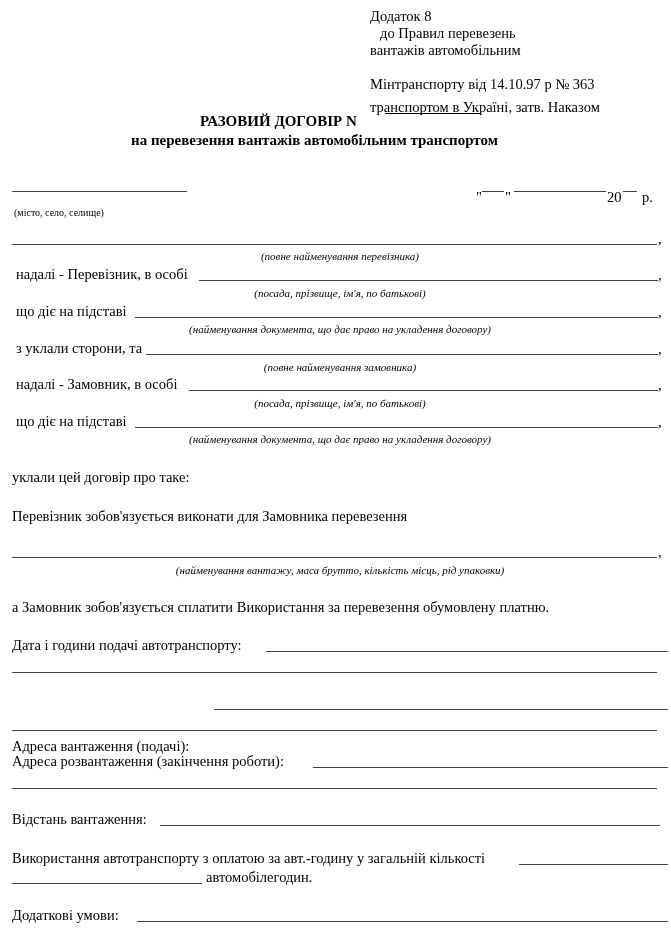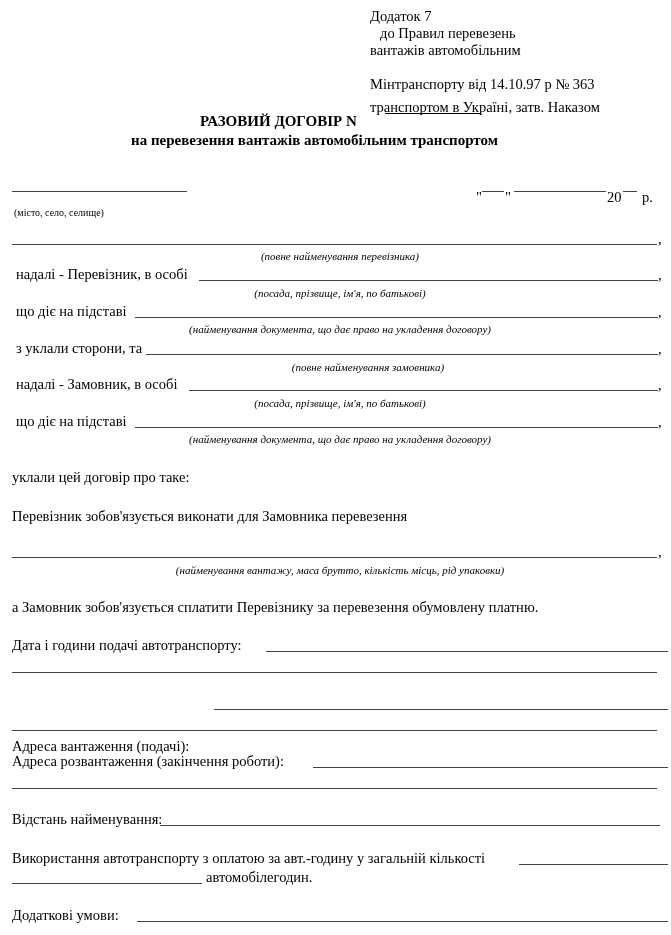--- a/index.html
+++ b/index.html
@@ -10,21 +10,21 @@
     .hint { position: absolute; font-style: italic; font-size: 11px; white-space: nowrap; line-height: 1; transform: translateX(-50%); }
     .small { font-size: 10px; }
     .bold { font-weight: bold; }
     .field { cursor: text; }
     .annex .abs { font-size: 14.5px; }
   </style>
 </head>
 <body>
 
 <div class="annex">
-  <div class="abs" style="left:370px;top:9px;">Додаток 7</div>
+  <div class="abs" style="left:370px;top:9px;">Додаток 8</div>
   <div class="abs" style="left:380px;top:26px;text-align:right;">до Правил перевезень</div>
   <div class="abs" style="left:370px;top:43px;">вантажів автомобільним</div>
   <div class="abs" style="left:370px;top:60px;margin-top:40px;">транспортом в Україні, затв. Наказом</div>
   <div class="abs" style="left:370px;top:77px;text-align:right;">Мінтранспорту від 14.10.97 р № 363</div>
 </div>
 
 <div class="abs bold" style="left:200px;top:114px;font-size:15px;">РАЗОВИЙ ДОГОВІР N</div>
 <div class="line field" style="left:385px;top:113px;width:96px;border-color:#000;"></div>
 <div class="abs bold" style="left:131px;top:133px;font-size:15px;">на перевезення вантажів автомобільним транспортом</div>
 
@@ -49,54 +49,54 @@
 <div class="hint" style="left:340px;top:288px;">(посада, прізвище, ім'я, по батькові)</div>
 
 <div class="abs" style="left:16px;top:304px;">що діє на підставі</div>
 <div class="line field" style="left:135px;top:317px;width:523px;"></div>
 <div class="abs" style="left:658px;top:305px;">,</div>
 <div class="hint" style="left:340px;top:324px;">(найменування документа, що дає право на укладення договору)</div>
 
 <div class="abs" style="left:16px;top:341px;">з уклали сторони, та</div>
 <div class="line field" style="left:146px;top:354px;width:512px;"></div>
 <div class="abs" style="left:658px;top:342px;">,</div>
-<div class="hint" style="left:340px;top:362px;margin-left:28px;">(повне найменування замовника)</div>
+<div class="hint" style="left:340px;top:362px;">(повне найменування замовника)</div>
 
 <div class="abs" style="left:16px;top:377px;">надалі - Замовник, в особі</div>
 <div class="line field" style="left:189px;top:390px;width:469px;"></div>
 <div class="abs" style="left:658px;top:378px;">,</div>
 <div class="hint" style="left:340px;top:398px;">(посада, прізвище, ім'я, по батькові)</div>
 
 <div class="abs" style="left:16px;top:414px;">що діє на підставі</div>
 <div class="line field" style="left:135px;top:427px;width:523px;"></div>
 <div class="abs" style="left:658px;top:415px;">,</div>
 <div class="hint" style="left:340px;top:434px;">(найменування документа, що дає право на укладення договору)</div>
 
 <div class="abs" style="left:12px;top:470px;">уклали цей договір про таке:</div>
 <div class="abs" style="left:12px;top:509px;">Перевізник зобов'язується виконати для Замовника перевезення</div>
 
 <div class="line field" style="left:12px;top:557px;width:645px;"></div>
 <div class="abs" style="left:658px;top:545px;">,</div>
 <div class="hint" style="left:340px;top:565px;">(найменування вантажу, маса брутто, кількість місць, рід упаковки)</div>
 
-<div class="abs" style="left:12px;top:600px;">а Замовник зобов'язується сплатити Перевізнику за перевезення обумовлену платню.</div>
+<div class="abs" style="left:12px;top:600px;">а Замовник зобов'язується сплатити Використання за перевезення обумовлену платню.</div>
 
 <div class="abs" style="left:12px;top:638px;">Дата і години подачі автотранспорту:</div>
 <div class="line field" style="left:266px;top:651px;width:402px;"></div>
 <div class="line field" style="left:12px;top:672px;width:645px;"></div>
 
 <div class="abs" style="left:12px;top:696px;margin-top:43px;">Адреса  вантаження  (подачі):</div>
 <div class="line field" style="left:214px;top:709px;width:454px;"></div>
 <div class="line field" style="left:12px;top:730px;width:645px;"></div>
 
 <div class="abs" style="left:12px;top:754px;">Адреса  розвантаження  (закінчення  роботи):</div>
 <div class="line field" style="left:313px;top:767px;width:355px;"></div>
 <div class="line field" style="left:12px;top:788px;width:645px;"></div>
 
-<div class="abs" style="left:12px;top:812px;">Відстань найменування:</div>
+<div class="abs" style="left:12px;top:812px;">Відстань вантаження:</div>
 <div class="line field" style="left:160px;top:825px;width:500px;"></div>
 
 <div class="abs" style="left:12px;top:851px;">Використання автотранспорту з оплатою за авт.-годину у загальній кількості</div>
 <div class="line field" style="left:519px;top:864px;width:149px;"></div>
 <div class="line field" style="left:12px;top:883px;width:190px;"></div>
 <div class="abs" style="left:206px;top:870px;">автомобілегодин.</div>
 
 <div class="abs" style="left:12px;top:908px;">Додаткові  умови:</div>
 <div class="line field" style="left:137px;top:921px;width:531px;"></div>
 

